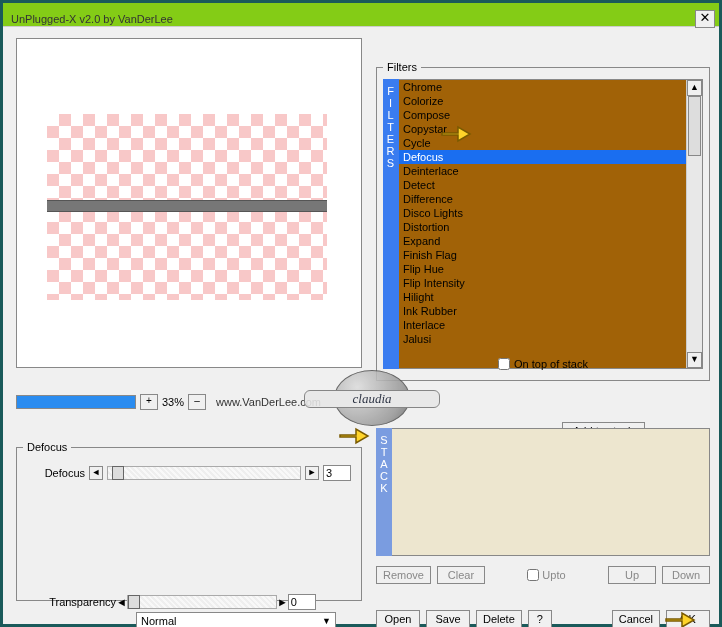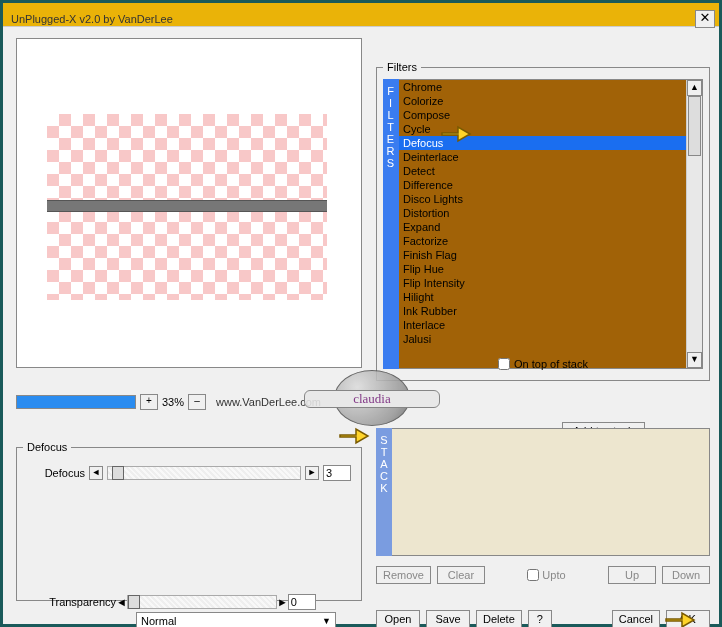--- a/index.html
+++ b/index.html
@@ -1,18 +1,18 @@
 <!DOCTYPE html>
 <html><head>
 <meta charset="utf-8">
 <style>
 * { box-sizing: border-box; margin: 0; padding: 0; font-family: "MS Sans Serif", Tahoma, sans-serif; font-size: 11px; }
 body { background: #fff; width: 722px; height: 627px; overflow: hidden; }
 .outer { border: 3px solid #1a5a5a; width: 722px; height: 627px; background: #f0f0f0; position: relative; }
-.titlebar { background: #eab308; height: 24px; display: flex; align-items: center; padding: 8px 4px 0 8px; border-bottom: 1px solid #ccc; }
+.titlebar { background: #84cc16; height: 24px; display: flex; align-items: center; padding: 8px 4px 0 8px; border-bottom: 1px solid #ccc; }
 .titlebar .title { flex: 1; color: #333; }
 .titlebar .close { width: 20px; height: 18px; border: 1px solid #888; background: #f0f0f0; text-align: center; line-height: 14px; font-size: 13px; cursor: pointer; }
 .client { position: absolute; top: 27px; left: 3px; right: 3px; bottom: 3px; background: #f0f0f0; padding: 8px; }
 .preview-frame { position: absolute; left: 10px; top: 8px; width: 346px; height: 330px; border: 1px solid #888; background: #fff; }
 .preview-inner { position: absolute; left: 30px; top: 75px; width: 280px; height: 186px; background: #fff; }
 .checker { width: 100%; height: 100%; background-image:
   linear-gradient(45deg, #f8c8c8 25%, transparent 25%),
   linear-gradient(-45deg, #f8c8c8 25%, transparent 25%),
   linear-gradient(45deg, transparent 75%, #f8c8c8 75%),
   linear-gradient(-45deg, transparent 75%, #f8c8c8 75%);
@@ -62,21 +62,21 @@
 .transp-row .lab { width: 90px; text-align: right; }
 .blend-row { position: absolute; left: 130px; top: 582px; width: 200px; }
 .select { border: 1px solid #888; background: #fff; width: 200px; height: 18px; display: flex; align-items: center; padding: 0 4px; justify-content: space-between; cursor: pointer; }
 .select .caret { font-size: 9px; }
 .bottom-btns { position: absolute; left: 370px; top: 580px; width: 334px; display: flex; gap: 6px; align-items: center; }
 .bottom-btns .btn { min-width: 44px; padding: 2px 6px; }
 .pointer { position: absolute; width: 32px; height: 22px; }
 .pointer svg { width: 100%; height: 100%; }
 .watermark { position: absolute; left: 298px; top: 340px; width: 136px; height: 60px; pointer-events: none; opacity: 0.88; }
 .watermark .globe { position:absolute; left:30px; top:0; width:76px; height:56px; border-radius:50%; background: radial-gradient(circle at 30% 30%, #ddd, #999 70%, #666); border:1px solid #555;}
-.watermark .band { position:absolute; left:0; top:20px; width:136px; height:18px; background:#e8e8e8; border:1px solid #777; border-radius:6px; text-align:center; font-family: cursive; font-size:13px; line-height:16px; color:#701a75;}
+.watermark .band { position:absolute; left:0; top:20px; width:136px; height:18px; background:#e8e8e8; border:1px solid #777; border-radius:6px; text-align:center; font-style:italic; font-family: cursive; font-size:13px; line-height:16px; color:#0f172a;}
 input[type=checkbox]{width:12px;height:12px;}
 </style>
 </head>
 <body>
 
 <div class="outer">
   <div class="titlebar">
     <div class="title">UnPlugged-X v2.0 by VanDerLee</div>
     <div class="close">✕</div>
   </div>
@@ -98,29 +98,29 @@
             <span>L</span>
             <span>T</span>
             <span>E</span>
             <span>R</span>
             <span>S</span>
           </div>
         <div class="filters-list" id="filters-list">
           <div class="item">Chrome</div>
             <div class="item">Colorize</div>
             <div class="item">Compose</div>
+            <div class="item">Copystar</div>
             <div class="item">Cycle</div>
             <div class="item selected">Defocus</div>
             <div class="item">Deinterlace</div>
             <div class="item">Detect</div>
             <div class="item">Difference</div>
             <div class="item">Disco Lights</div>
             <div class="item">Distortion</div>
             <div class="item">Expand</div>
-            <div class="item">Factorize</div>
             <div class="item">Finish Flag</div>
             <div class="item">Flip Hue</div>
             <div class="item">Flip Intensity</div>
             <div class="item">Hilight</div>
             <div class="item">Ink Rubber</div>
             <div class="item">Interlace</div>
             <div class="item">Jalusi</div>
             <div class="vscroll">
             <div class="arrow">▲</div>
             <div class="track">

